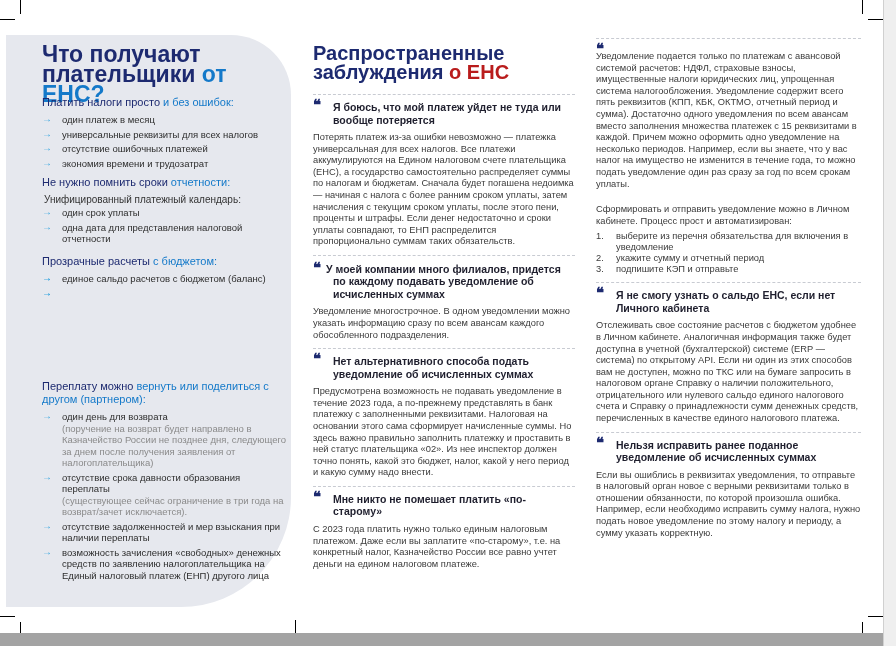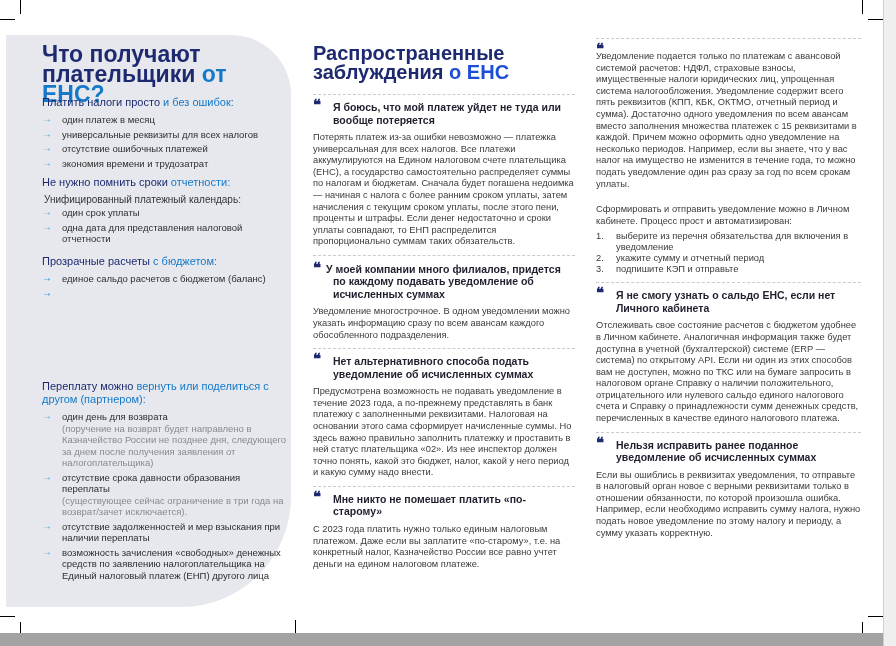--- a/index.html
+++ b/index.html
@@ -25,21 +25,21 @@
   .lp-head .acc { color: #1479c9; }
   .lp-lead { font-size: 10px; line-height: 12px; color: #333; margin-bottom: 1px; padding-left: 2px; }
   .lp-list { list-style: none; }
   .lp-list li { position: relative; padding-left: 20px; font-size: 9.5px; line-height: 11.5px; color: #2d2d2d; margin-bottom: 3px; }
   .lp-list li .arrow { position: absolute; left: 0; top: -1px; color: #3aa6e0; font-size: 10px; }
   .lp-list li .note { display: block; color: #8a8a8a; }
 
   
   .mid { position: absolute; left: 313px; top: 44px; width: 262px; }
   .mid-title { font-weight: bold; font-size: 20px; line-height: 19px; color: #1d2a70; margin-bottom: 12px; }
-  .mid-title .acc { color: #1d4ed8; }
+  .mid-title .acc { color: #b91c1c; }
 
   .hr { border-top: 1px dashed #c8cbd2; }
   .q-block { padding-top: 6px; padding-bottom: 7px; }
   .q-head { position: relative; font-weight: bold; font-size: 10.5px; line-height: 12.5px; color: #1f1f2e; padding-left: 20px; margin-bottom: 6px; }
   .q-head.hang { text-indent: -20px; padding-left: 20px; }
   .q-icon { position: absolute; left: 0; top: -2px; font-family: "DejaVu Serif", serif; font-weight: bold; font-size: 15px; color: #1d2a70; letter-spacing: -1px; }
   .q-body { font-size: 9.3px; line-height: 11.6px; color: #3a3a3a; }
   .q-body p + p { margin-top: 14px; }
   .num-list { list-style: none; margin-top: 4px; }
   .num-list li { position: relative; padding-left: 20px; font-size: 9.3px; line-height: 11px; color: #3a3a3a; }

